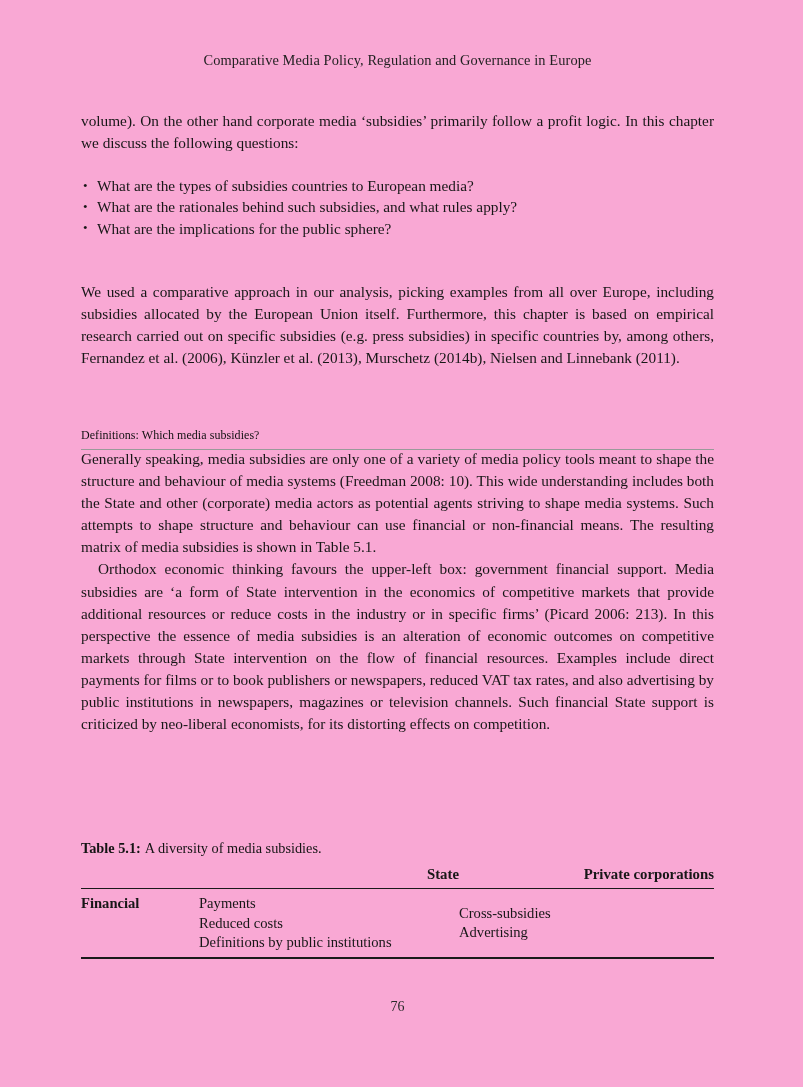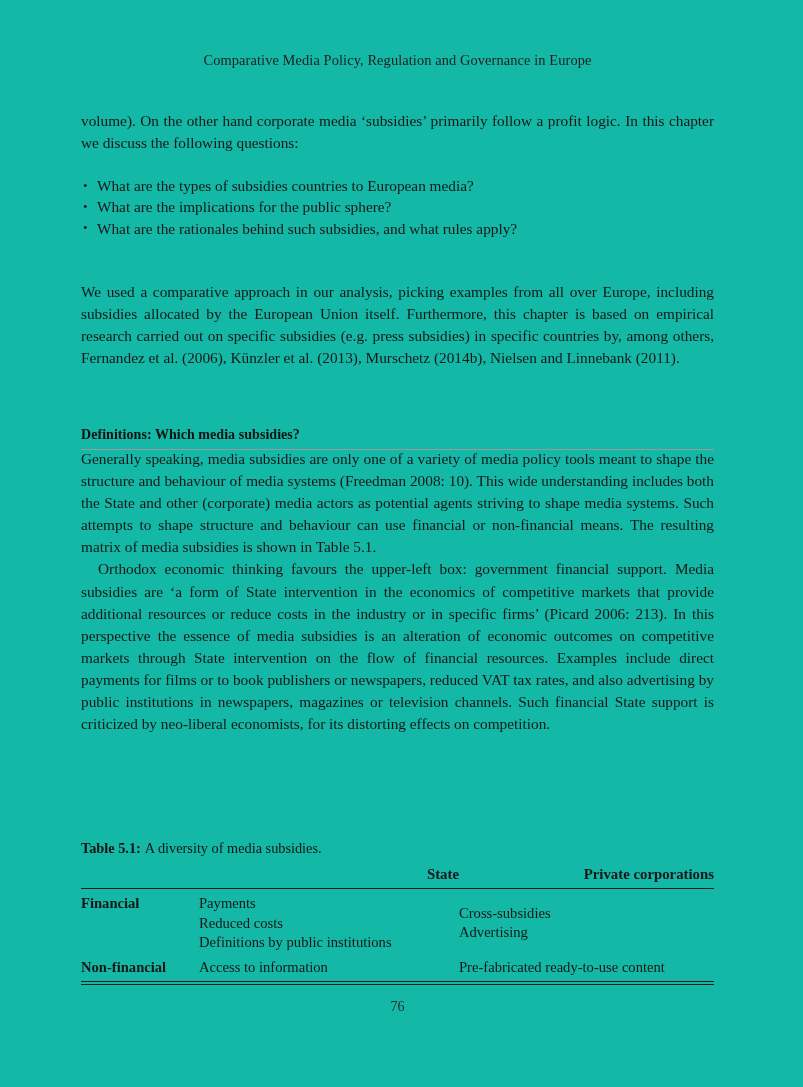--- a/index.html
+++ b/index.html
@@ -8,21 +8,21 @@
     background: #ffffff;
   }
   body {
     font-family: "Liberation Serif", "DejaVu Serif", serif;
     color: #1a1a1a;
   }
   .page {
     position: relative;
     width: 803px;
     height: 1087px;
-    background: #14b8a6;
+    background: #f9a8d4;
     overflow: hidden;
     box-sizing: border-box;
   }
   .content {
     position: absolute;
     left: 81px;
     top: 0;
     width: 633px;
   }
 
@@ -81,22 +81,22 @@
     color: #171717;
   }
 
   
   .section-heading {
     position: absolute;
     left: 0;
     width: 633px;
   }
   .section-heading .heading-text {
-    font-size: 14px;
-    font-weight: bold;
+    font-size: 12px;
+    font-weight: normal;
     line-height: 20px;
     color: #111111;
     letter-spacing: 0.05px;
   }
   .section-heading .heading-rule {
     margin-top: 4px;
     height: 1px;
     width: 633px;
     background: #9a9a9a;
   }
@@ -197,22 +197,22 @@
   <div class="content">
 
     <div class="running-head">Comparative Media Policy, Regulation and Governance in Europe</div>
 
     <div class="body-block" style="top: 110px;">
       <p class="para">volume). On the other hand corporate media ‘subsidies’ primarily follow a profit logic. In this chapter we discuss the following questions:</p>
     </div>
 
     <ul class="question-list" style="position:absolute; left:0; top:175px; width:633px;">
       <li>What are the types of subsidies countries to European media?</li>
+      <li>What are the rationales behind such subsidies, and what rules apply?</li>
       <li>What are the implications for the public sphere?</li>
-      <li>What are the rationales behind such subsidies, and what rules apply?</li>
     </ul>
 
     <div class="body-block" style="top: 281px;">
       <p class="para">We used a comparative approach in our analysis, picking examples from all over Europe, including subsidies allocated by the European Union itself. Furthermore, this chapter is based on empirical research carried out on specific subsidies (e.g. press subsidies) in specific countries by, among others, Fernandez et al. (2006), Künzler et al. (2013), Murschetz (2014b), Nielsen and Linnebank (2011).</p>
     </div>
 
     <div class="section-heading" style="top: 425px;">
       <div class="heading-text">Definitions: Which media subsidies?</div>
       <div class="heading-rule"></div>
     </div>
@@ -245,33 +245,20 @@
                 <span>Definitions by public institutions</span>
               </span>
             </td>
             <td class="col-private mid-align">
               <span class="cell-lines">
                 <span>Cross-subsidies</span>
                 <span>Advertising</span>
               </span>
             </td>
           </tr>
-          <tr class="row-nonfinancial">
-            <td class="col-label">Non-financial</td>
-            <td class="col-state">
-              <span class="cell-lines">
-                <span>Access to information</span>
-              </span>
-            </td>
-            <td class="col-private">
-              <span class="cell-lines">
-                <span>Pre-fabricated ready-to-use content</span>
-              </span>
-            </td>
-          </tr>
         </tbody>
       </table>
       <div class="table-underline"></div>
     </div>
 
     <div class="folio">76</div>
 
   </div>
 </div>
 

